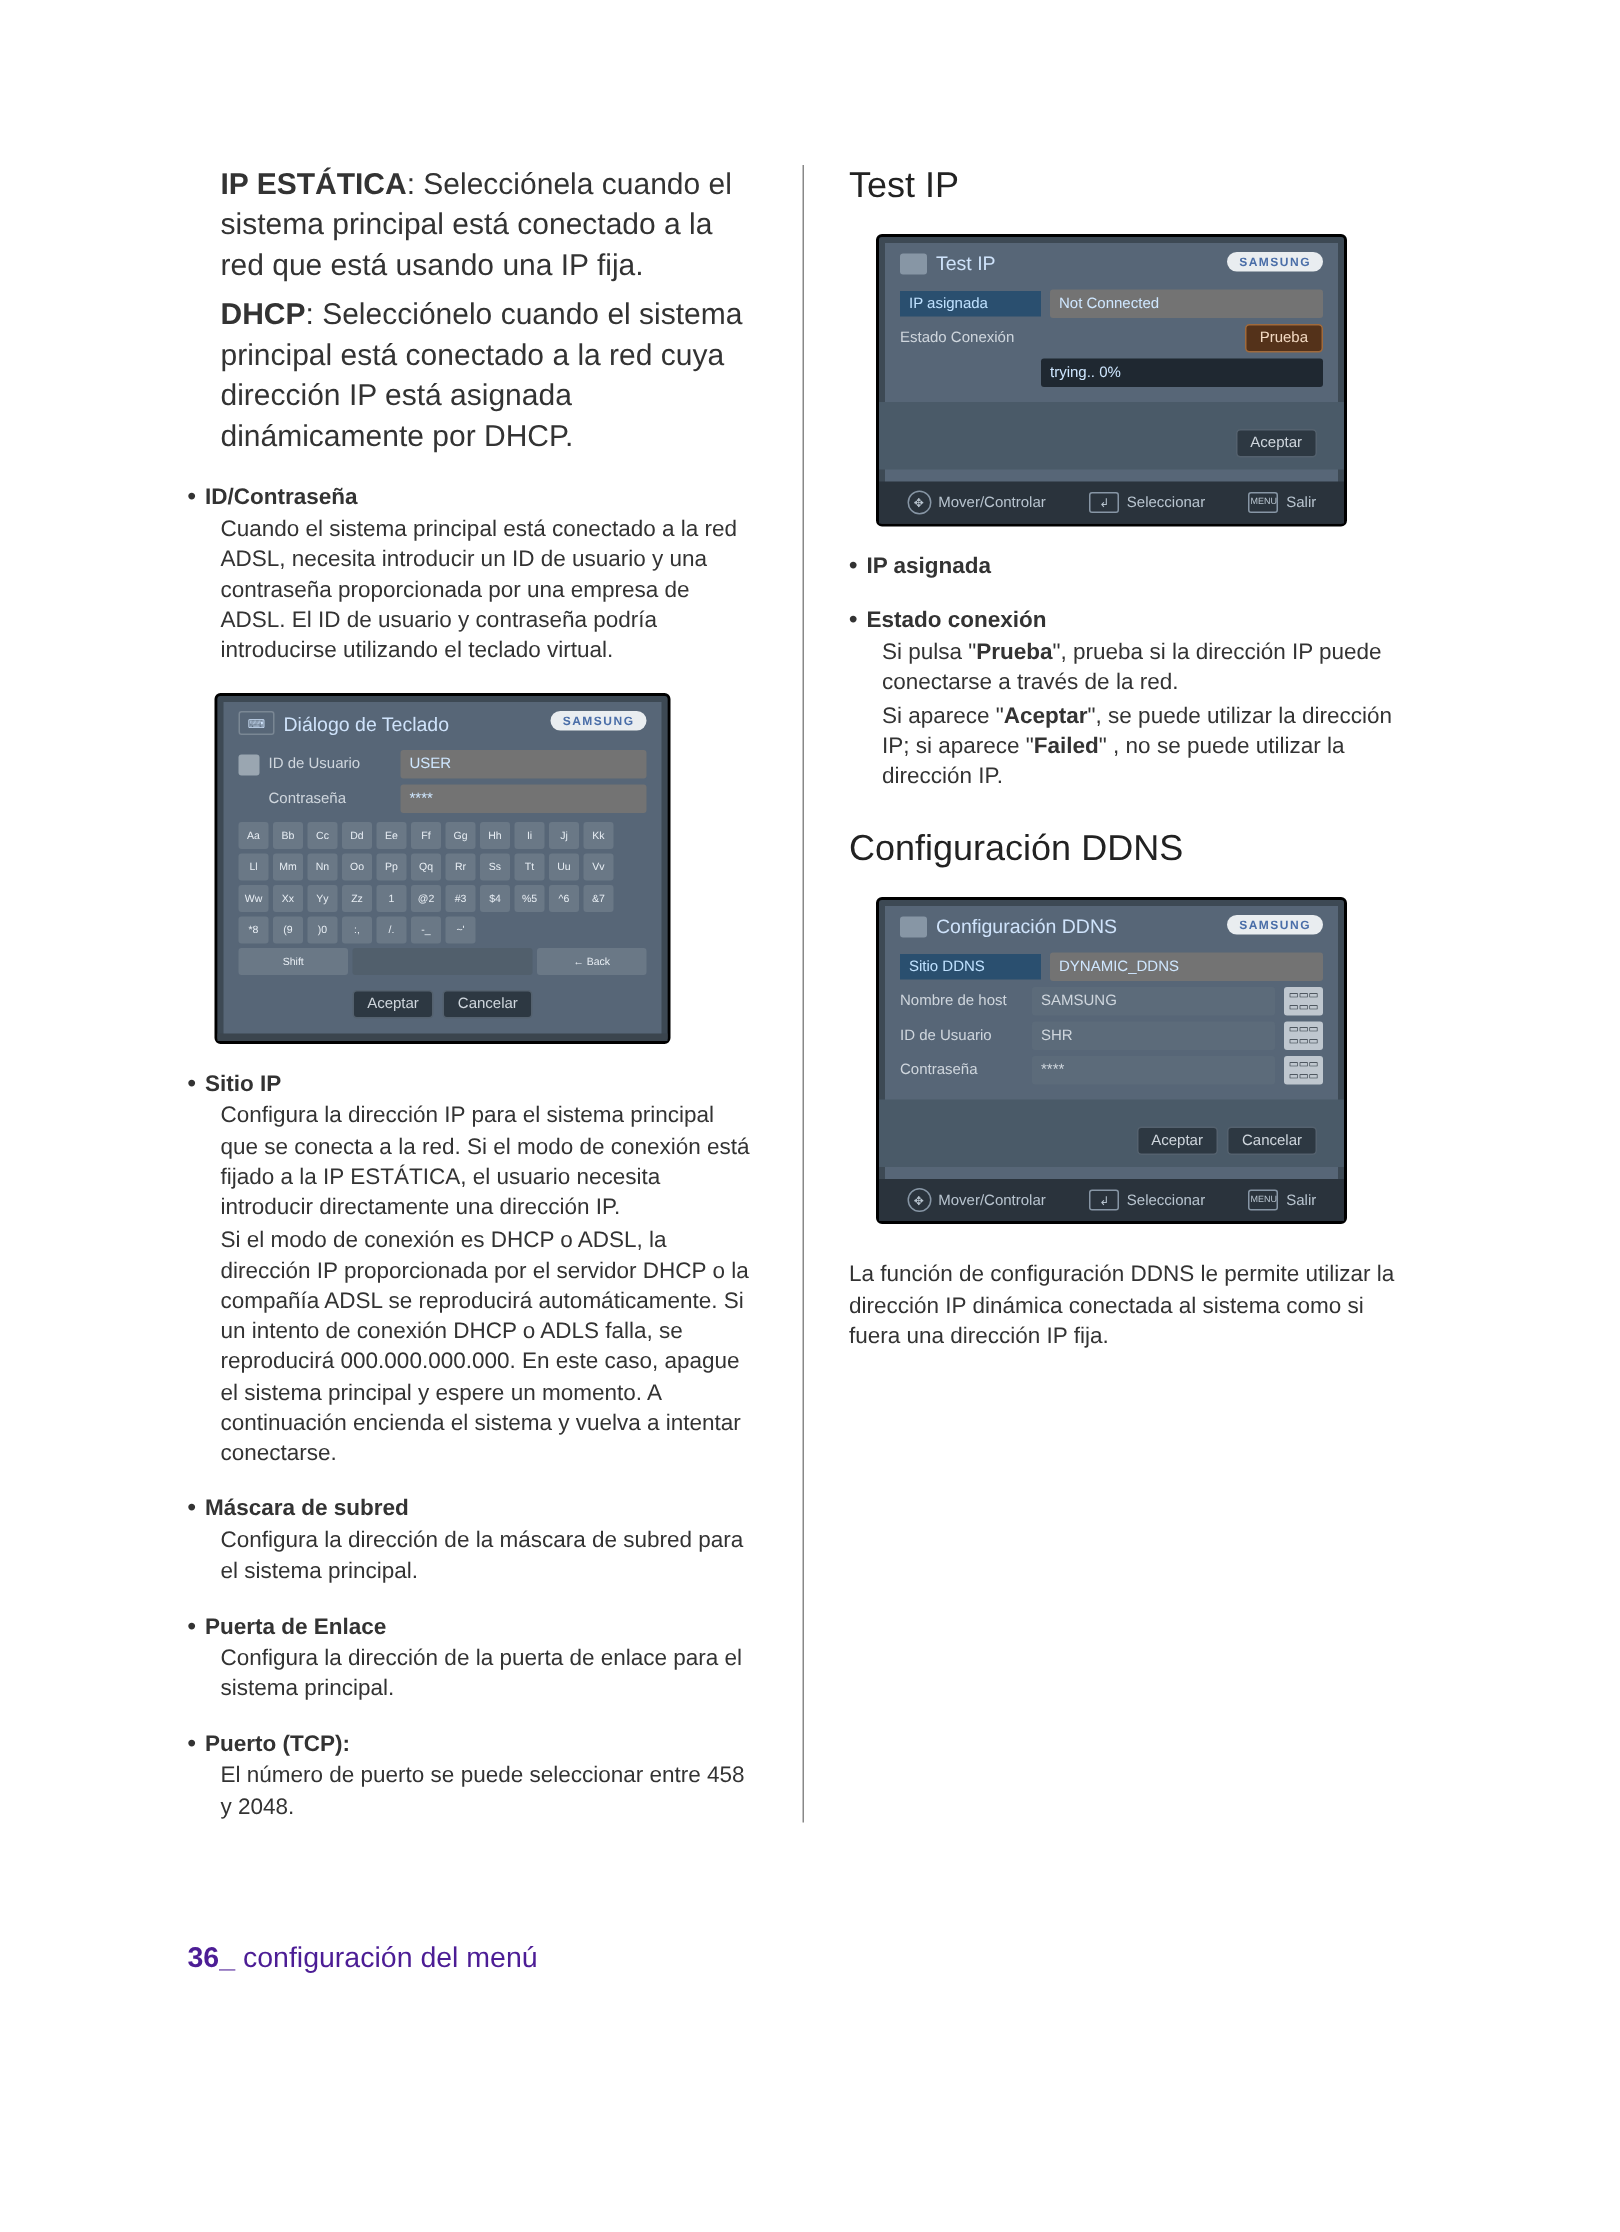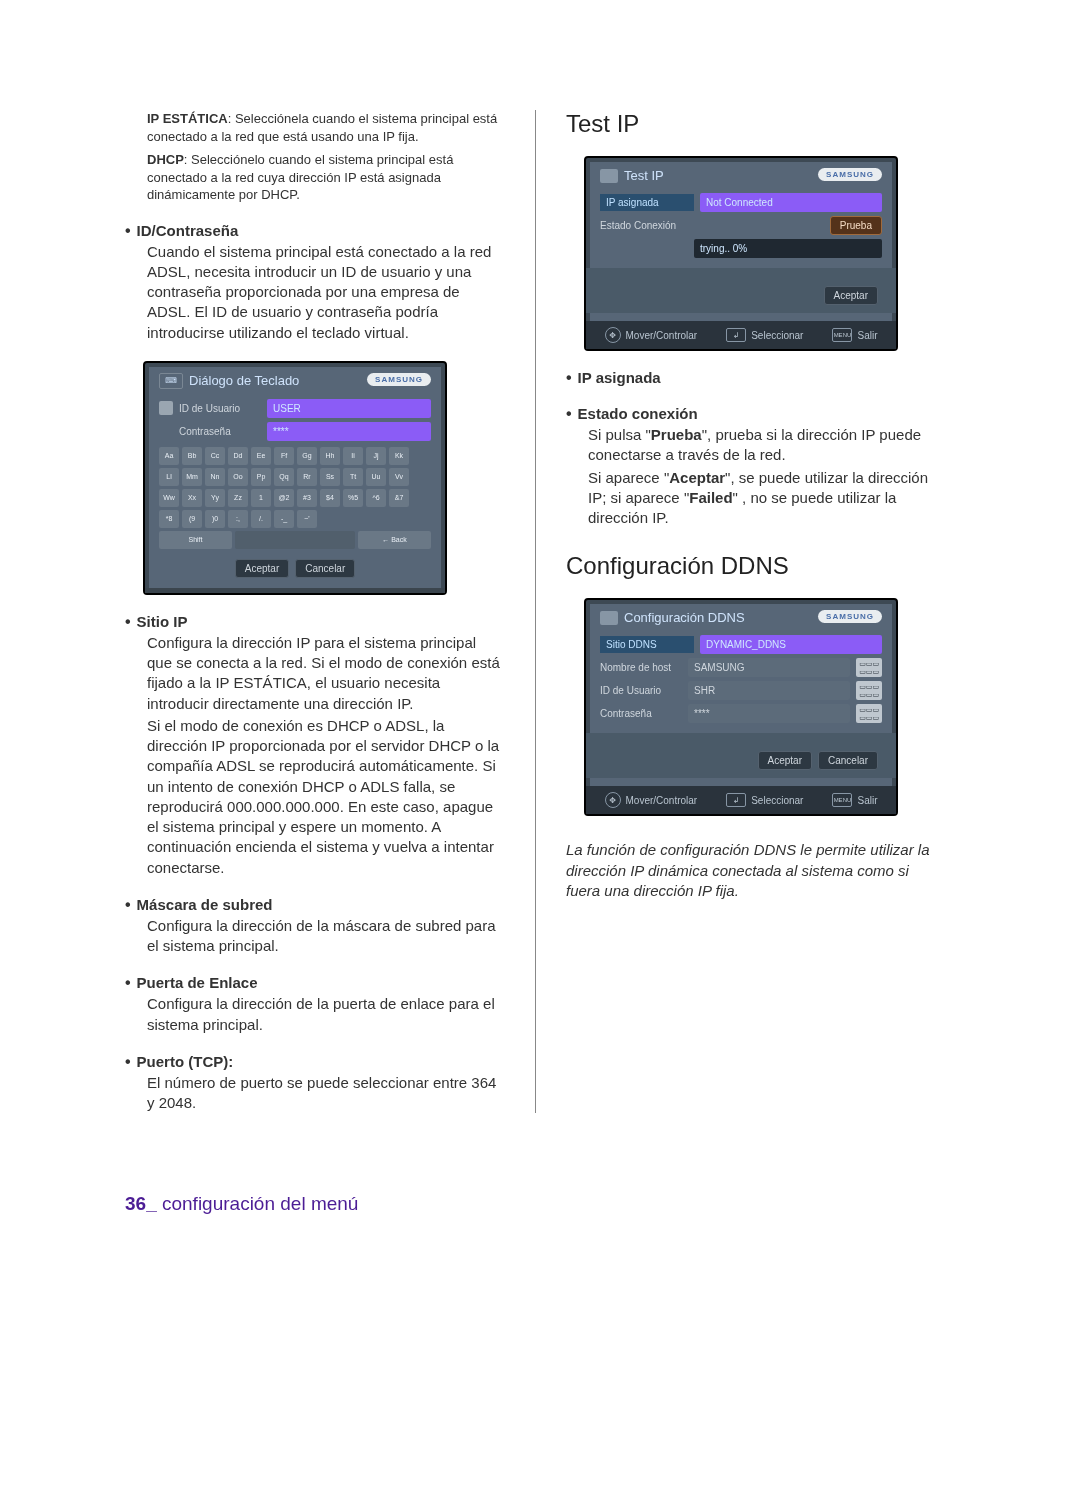--- a/index.html
+++ b/index.html
@@ -10,42 +10,42 @@
     width:1080px;
   }
   .page{
     padding:110px 125px 80px 125px;
     display:flex;
     gap:30px;
   }
   .col{width:380px;}
   .divider{width:1px;background:#888;align-self:stretch;}
   .indent{padding-left:22px;}
-  .body-text{font-size:13px;line-height:1.35;margin:0 4px 6px 0;}
+  .body-text{font-size:20px;line-height:1.35;margin:0 4px 6px 0;}
   .bullet{display:flex;gap:6px;margin-top:18px;}
   .bullet-dot{font-weight:bold;}
   .bullet-label{font-weight:bold;font-size:15px;}
   .desc{font-size:15px;line-height:1.35;margin:2px 0 0 0;}
   h2.sec{font-size:24px;font-weight:normal;color:#222;margin:24px 0 14px 0;}
   .footer{padding:0 0 0 125px;font-size:19px;color:#4c1d95;}
   .footer .pg{font-weight:bold;}
   
   .panel-wrap{margin:18px 0 0 18px;}
   .panel{border:2px solid #000;border-radius:4px;background:#576677;color:#cfd6dd;
     font-size:11px;box-shadow:inset 0 0 0 4px #3d4954;width:300px;}
   .panel-inner{padding:10px 14px 10px 14px;}
   .panel.small{width:310px;}
   .panel h3{margin:0 0 10px 0;color:#cfe3fb;font-size:13px;font-weight:normal;display:flex;align-items:center;gap:6px;}
   .logo{background:#e9edf0;color:#4a6ea8;border-radius:9px;font-size:8px;font-weight:bold;
     padding:2px 8px;float:right;letter-spacing:1px;}
   .iconbox{width:18px;height:14px;background:#8796a5;border-radius:2px;display:inline-block;}
   .row{display:flex;align-items:center;margin:4px 0;gap:6px;}
   .lbl{width:82px;font-size:10px;}
   .lbl.sel{background:#2a4f6f;padding:3px 6px;color:#bfe1ff;}
-  .field{flex:1;background:#8b5cf6;padding:4px 6px;color:#cfe7ff;font-size:10px;border-radius:2px;}
+  .field{flex:1;background:#737373;padding:4px 6px;color:#cfe7ff;font-size:10px;border-radius:2px;}
   .field.dark{background:#1f2831;}
   .field.light{background:#5c6b7a;color:#cfd6dd;}
   .minibtn{background:#2d3842;padding:3px 9px;border-radius:3px;font-size:10px;border:1px solid #54616e;}
   .minibtn.accent{background:#54321a;border:1px solid #a06a3c;color:#f2d9c2;}
   .kbicon{width:22px;height:14px;border:1px solid #7a8794;display:inline-flex;justify-content:center;align-items:center;font-size:8px;border-radius:2px;}
   .keyboard{display:flex;flex-wrap:wrap;gap:3px;margin-top:6px;}
   .key{width:20px;height:18px;background:#6a7886;font-size:7px;display:flex;align-items:center;justify-content:center;border-radius:2px;color:#e8eef4;}
   .keywide{flex:1;min-width:40px;}
   .panel-footer{background:#3b454e;height:5px;}
   .barrow{display:flex;align-items:center;justify-content:space-around;background:#2a333c;padding:6px 4px;margin-top:8px;}
@@ -177,21 +177,21 @@
     </div>
     <div class="indent">
         <p class="desc">Configura la dirección de la puerta de enlace para el sistema principal.</p>
       </div>
 
     <div class="bullet">
       <span class="bullet-dot">•</span>
       <span class="bullet-label">Puerto (TCP):</span>
     </div>
     <div class="indent">
-        <p class="desc">El número de puerto se puede seleccionar entre 364 y 2048.</p>
+        <p class="desc">El número de puerto se puede seleccionar entre 458 y 2048.</p>
       </div>
   </div>
 
   <div class="divider"></div>
 
   <div class="col">
     <h2 class="sec" style="margin-top:0;">Test IP</h2>
 
     <div class="panel-wrap">
       <div class="panel small">
@@ -310,19 +310,19 @@
               <span>Seleccionar</span>
             </div>
           <div class="bi">
               <span class="enter" style="font-size:6px;">MENU</span>
               <span>Salir</span>
             </div>
         </div>
       </div>
     </div>
 
-    <p class="desc" style="margin-top:24px;font-style:italic;">La función de configuración DDNS le permite utilizar la dirección IP dinámica conectada al sistema como si fuera una dirección IP fija.</p>
+    <p class="desc" style="margin-top:24px;">La función de configuración DDNS le permite utilizar la dirección IP dinámica conectada al sistema como si fuera una dirección IP fija.</p>
   </div>
 </div>
 
 <div class="footer">
   <span class="pg">36_</span><span> configuración del menú</span>
 </div>
 
 </body></html>

